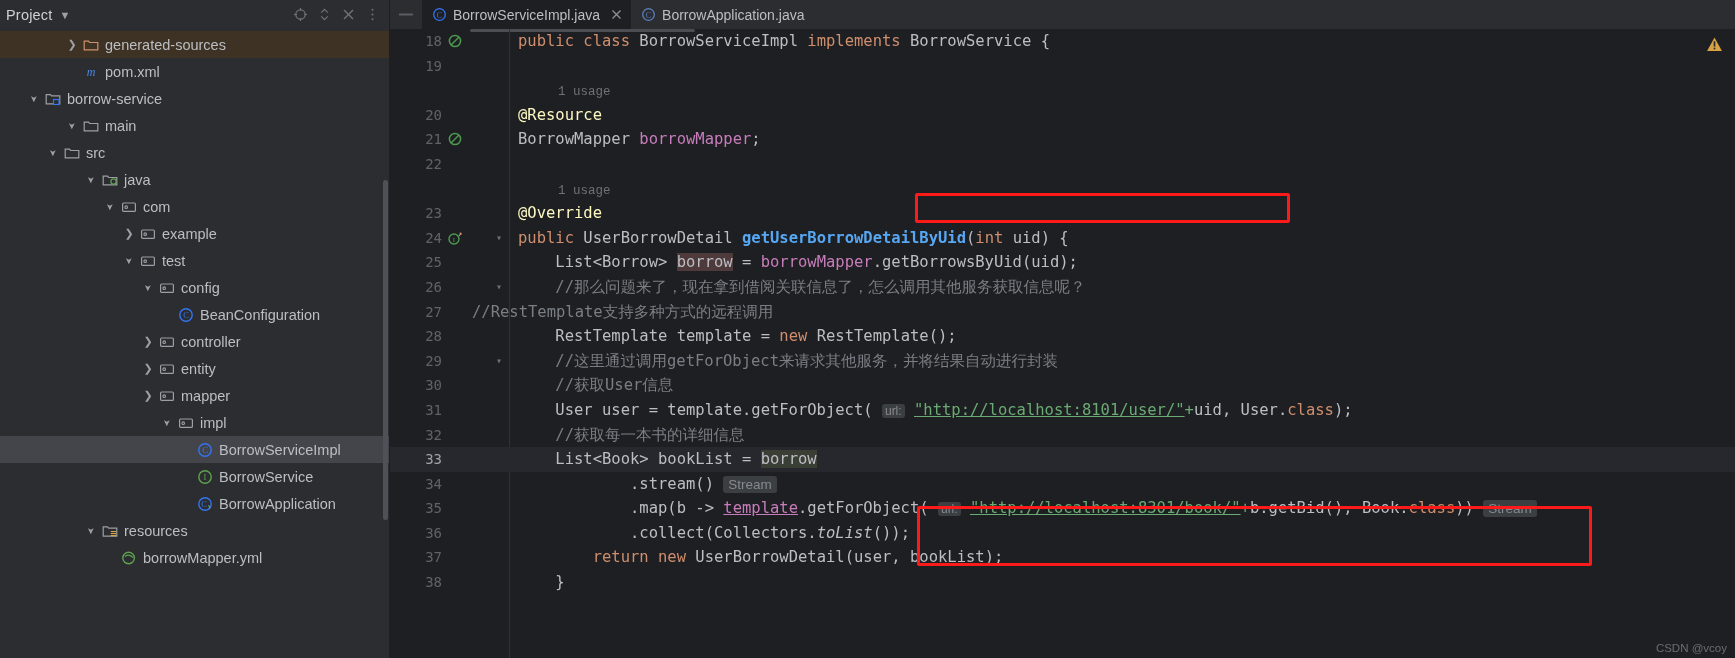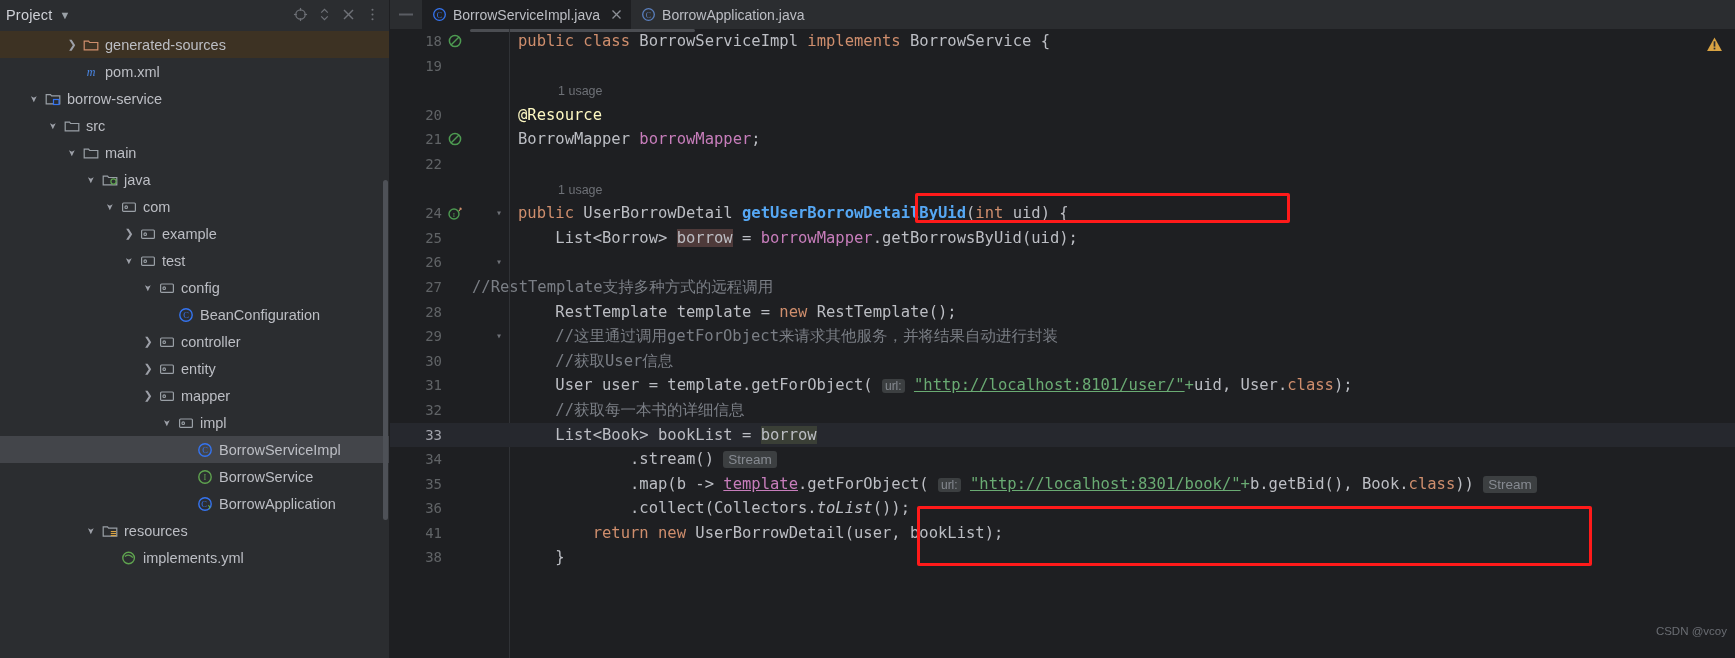--- a/index.html
+++ b/index.html
@@ -221,35 +221,35 @@
     background: #3c3f41;
     color: #868a91;
     border-radius: 3px;
     padding: 0 3px;
     font-size: 12px;
     font-family: "Liberation Sans", sans-serif;
   }
   .usage {
     color: #6e7177;
     font-size: 12.5px;
-    font-family: Liberation Sans, sans-serif;
+    font-family: Liberation Mono, monospace;
   }
   .occ { background: #4e3a3a; }
   .occ2 { background: #3a3f36; }
 
   
   .redbox {
     position: absolute;
     border: 3px solid #ff1a1a;
     border-radius: 2px;
     pointer-events: none;
   }
   .watermark {
     position: absolute;
-    right: 8px; bottom: 21px;
+    right: 8px; bottom: 4px;
     color: #6a6d73;
     font-size: 11.5px;
     font-family: "Liberation Sans", sans-serif;
   }
 </style>
 </head>
 <body>
 
 <div id="app">
 
@@ -313,38 +313,38 @@
           <span class="arrow" style="transform: rotate(90deg); font-size: 9px;">➤</span>
           <span class="ico">
             <svg width="16" height="16" viewBox="0 0 16 16">
               <path d="M1.2 3.6h4.3l1.1 1.3h8.2v8H1.2z" fill="none" stroke="#9aa0a6" stroke-width="1.2"></path>
               <rect x="8.5" y="8.5" width="5.5" height="5" fill="#2b2d30" stroke="#3574f0" stroke-width="1.2"></rect>
             </svg>
           </span>
           <span class="lbl">borrow-service</span>
         </div>
         <div class="row">
+          <span style="display:inline-block;width:65px;flex:0 0 65px"></span>
+          <span class="arrow" style="transform: rotate(90deg); font-size: 9px;">➤</span>
+          <span class="ico">
+            <svg width="16" height="16" viewBox="0 0 16 16">
+              <path d="M1.2 4.2h4.3l1.1 1.3h8.2v7.3H1.2z" fill="none" stroke="#9aa0a6" stroke-width="1.2"></path>
+            </svg>
+          </span>
+          <span class="lbl">main</span>
+        </div>
+        <div class="row">
           <span style="display:inline-block;width:46px;flex:0 0 46px"></span>
           <span class="arrow" style="transform: rotate(90deg); font-size: 9px;">➤</span>
           <span class="ico">
             <svg width="16" height="16" viewBox="0 0 16 16">
               <path d="M1.2 4.2h4.3l1.1 1.3h8.2v7.3H1.2z" fill="none" stroke="#9aa0a6" stroke-width="1.2"></path>
             </svg>
           </span>
           <span class="lbl">src</span>
-        </div>
-        <div class="row">
-          <span style="display:inline-block;width:65px;flex:0 0 65px"></span>
-          <span class="arrow" style="transform: rotate(90deg); font-size: 9px;">➤</span>
-          <span class="ico">
-            <svg width="16" height="16" viewBox="0 0 16 16">
-              <path d="M1.2 4.2h4.3l1.1 1.3h8.2v7.3H1.2z" fill="none" stroke="#9aa0a6" stroke-width="1.2"></path>
-            </svg>
-          </span>
-          <span class="lbl">main</span>
         </div>
         <div class="row">
           <span style="display:inline-block;width:84px;flex:0 0 84px"></span>
           <span class="arrow" style="transform: rotate(90deg); font-size: 9px;">➤</span>
           <span class="ico">
             <svg width="16" height="16" viewBox="0 0 16 16">
               <path d="M1.2 4.2h4.3l1.1 1.3h8.2v7.3H1.2z" fill="none" stroke="#9aa0a6" stroke-width="1.2"></path>
               <circle cx="11.5" cy="9.5" r="2.6" fill="#2b2d30" stroke="#5fa34f" stroke-width="1.2"></circle>
             </svg>
           </span>
@@ -498,21 +498,21 @@
         </div>
         <div class="row">
           <span style="display:inline-block;width:103px;flex:0 0 103px"></span>
           <span class="arrow empty">❯</span>
           <span class="ico">
             <svg width="16" height="16" viewBox="0 0 16 16">
               <circle cx="7.6" cy="8" r="5.8" fill="none" stroke="#5fa34f" stroke-width="1.4"></circle>
               <path d="M4 6.5c3-2.5 6.5-1 7.8 1.2" fill="none" stroke="#5fa34f" stroke-width="1.3"></path>
             </svg>
           </span>
-          <span class="lbl">implements.yml</span>
+          <span class="lbl">borrowMapper.yml</span>
         </div>
       </div>
     <div class="tree-scroll"></div>
   </div>
 
   <div class="editor-area">
     <div class="tabbar">
       <div class="tab-divider-block">
         <svg width="16" height="3" viewBox="0 0 16 3">
             <line x1="1" y1="1.5" x2="15" y2="1.5" stroke="#5a5d63" stroke-width="2"></line>
@@ -554,38 +554,39 @@
               </svg></span><span class="ctext"><span style="padding-left:0px"><span class="kw">public</span> <span class="kw">class</span> <span class="typ">BorrowServiceImpl</span> <span class="kw">implements</span> <span class="typ">BorrowService</span> {</span></span></div>
           <div class="cline"><span class="lnum">19</span><span class="ctext"></span></div>
           <div class="cline"><span class="ctext" style="left:168px"><span class="usage">1 usage</span></span></div>
           <div class="cline"><span class="lnum">20</span><span class="ctext"><span style="padding-left:0px"><span class="ann">@Resource</span></span></span></div>
           <div class="cline"><span class="lnum">21</span><span class="gmark"><svg width="16" height="16" viewBox="0 0 16 16">
                 <circle cx="8" cy="8" r="5.6" fill="none" stroke="#4d9a51" stroke-width="1.5"></circle>
                 <line x1="4" y1="12" x2="12" y2="4" stroke="#4d9a51" stroke-width="1.5"></line>
               </svg></span><span class="ctext"><span style="padding-left:0px"><span class="typ">BorrowMapper</span> <span class="fld">borrowMapper</span>;</span></span></div>
           <div class="cline"><span class="lnum">22</span><span class="ctext"></span></div>
           <div class="cline"><span class="ctext" style="left:168px"><span class="usage">1 usage</span></span></div>
+          <div class="cline"><span class="lnum">23</span><span class="ctext"><span style="padding-left:0px"><span class="ann">@Override</span></span></span></div>
           <div class="cline"><span class="lnum">24</span><span class="gmark"><svg width="16" height="16" viewBox="0 0 16 16">
                 <circle cx="7" cy="9" r="5" fill="none" stroke="#4d9a51" stroke-width="1.4"></circle>
                 <text x="7" y="12" font-size="7" fill="#4d9a51" text-anchor="middle" font-family="Liberation Serif, serif">I</text>
                 <path d="M12 6 L14.2 3.2 M14.2 3.2 L12.6 3.4 M14.2 3.2 L14 4.8" stroke="#cf8e6d" stroke-width="1.2" fill="none"></path>
               </svg></span><span class="fold">▾</span><span class="ctext"><span style="padding-left:0px"><span class="kw">public</span> <span class="typ">UserBorrowDetail</span> <span class="mth">getUserBorrowDetailByUid</span>(<span class="kw">int</span> uid) {</span></span></div>
           <div class="cline"><span class="lnum">25</span><span class="ctext"><span style="padding-left:0px">    <span class="typ">List&lt;Borrow&gt;</span> <span class="occ">borrow</span> = <span class="fld">borrowMapper</span>.getBorrowsByUid(uid);</span></span></div>
-          <div class="cline"><span class="lnum">26</span><span class="fold">▾</span></div>
+          <div class="cline"><span class="lnum">26</span><span class="fold">▾</span><span class="ctext"><span style="padding-left:0px">    <span class="cmt">//那么问题来了，现在拿到借阅关联信息了，怎么调用其他服务获取信息呢？</span></span></span></div>
           <div class="cline"><span class="lnum">27</span><span class="ctext" style="left: 82px;"><span style="padding-left:-0px"><span class="cmt">//RestTemplate支持多种方式的远程调用</span></span></span></div>
           <div class="cline"><span class="lnum">28</span><span class="ctext"><span style="padding-left:0px">    <span class="typ">RestTemplate</span> template = <span class="kw">new</span> <span class="typ">RestTemplate</span>();</span></span></div>
           <div class="cline"><span class="lnum">29</span><span class="fold">▾</span><span class="ctext"><span style="padding-left:0px">    <span class="cmt">//这里通过调用getForObject来请求其他服务，并将结果自动进行封装</span></span></span></div>
           <div class="cline"><span class="lnum">30</span><span class="ctext"><span style="padding-left:0px">    <span class="cmt">//获取User信息</span></span></span></div>
           <div class="cline"><span class="lnum">31</span><span class="ctext"><span style="padding-left:0px">    <span class="typ">User</span> user = template.getForObject( <span class="paramhint">url:</span> <span class="str uline">"http://localhost:8101/user/"</span><span class="str">+</span>uid, <span class="typ">User</span>.<span class="kw">class</span>);</span></span></div>
           <div class="cline"><span class="lnum">32</span><span class="ctext"><span style="padding-left:0px">    <span class="cmt">//获取每一本书的详细信息</span></span></span></div>
           <div class="cline hl"><span class="lnum cur">33</span><span class="ctext"><span style="padding-left:0px">    <span class="typ">List&lt;Book&gt;</span> bookList = <span class="occ2">borrow</span></span></span></div>
           <div class="cline"><span class="lnum">34</span><span class="ctext"><span style="padding-left:0px">            .stream() <span class="hint">Stream<borrow></borrow></span></span></span></div>
           <div class="cline"><span class="lnum">35</span><span class="ctext"><span style="padding-left:0px">            .map(b -&gt; <span class="fld uline">template</span>.getForObject( <span class="paramhint">url:</span> <span class="str uline">"http://localhost:8301/book/"</span><span class="str">+</span>b.getBid(), <span class="typ">Book</span>.<span class="kw">class</span>)) <span class="hint">Stream<book></book></span></span></span></div>
           <div class="cline"><span class="lnum">36</span><span class="ctext"><span style="padding-left:0px">            .collect(<span class="typ">Collectors</span>.<span class="ital">toList</span>());</span></span></div>
-          <div class="cline"><span class="lnum">41</span><span class="ctext"><span style="padding-left:0px">        <span class="kw">return</span> <span class="kw">new</span> <span class="typ">UserBorrowDetail</span>(user, bookList);</span></span></div>
+          <div class="cline"><span class="lnum">37</span><span class="ctext"><span style="padding-left:0px">        <span class="kw">return</span> <span class="kw">new</span> <span class="typ">UserBorrowDetail</span>(user, bookList);</span></span></div>
           <div class="cline"><span class="lnum">38</span><span class="ctext"><span style="padding-left:0px">    }</span></span></div>
         </div>
 
       <div class="redbox" style="left:525px; top:164px; width:375px; height:30px;"></div>
       <div class="redbox" style="left:527px; top:477px; width:675px; height:60px;"></div>
 
       <div style="position:absolute;right:12px;top:7px;">
         <svg width="17" height="17" viewBox="0 0 16 16">
             <polygon points="8,1.5 15,14 1,14" fill="#d9a343"></polygon>
             <rect x="7.2" y="5" width="1.6" height="5" fill="#2b2d30"></rect>

